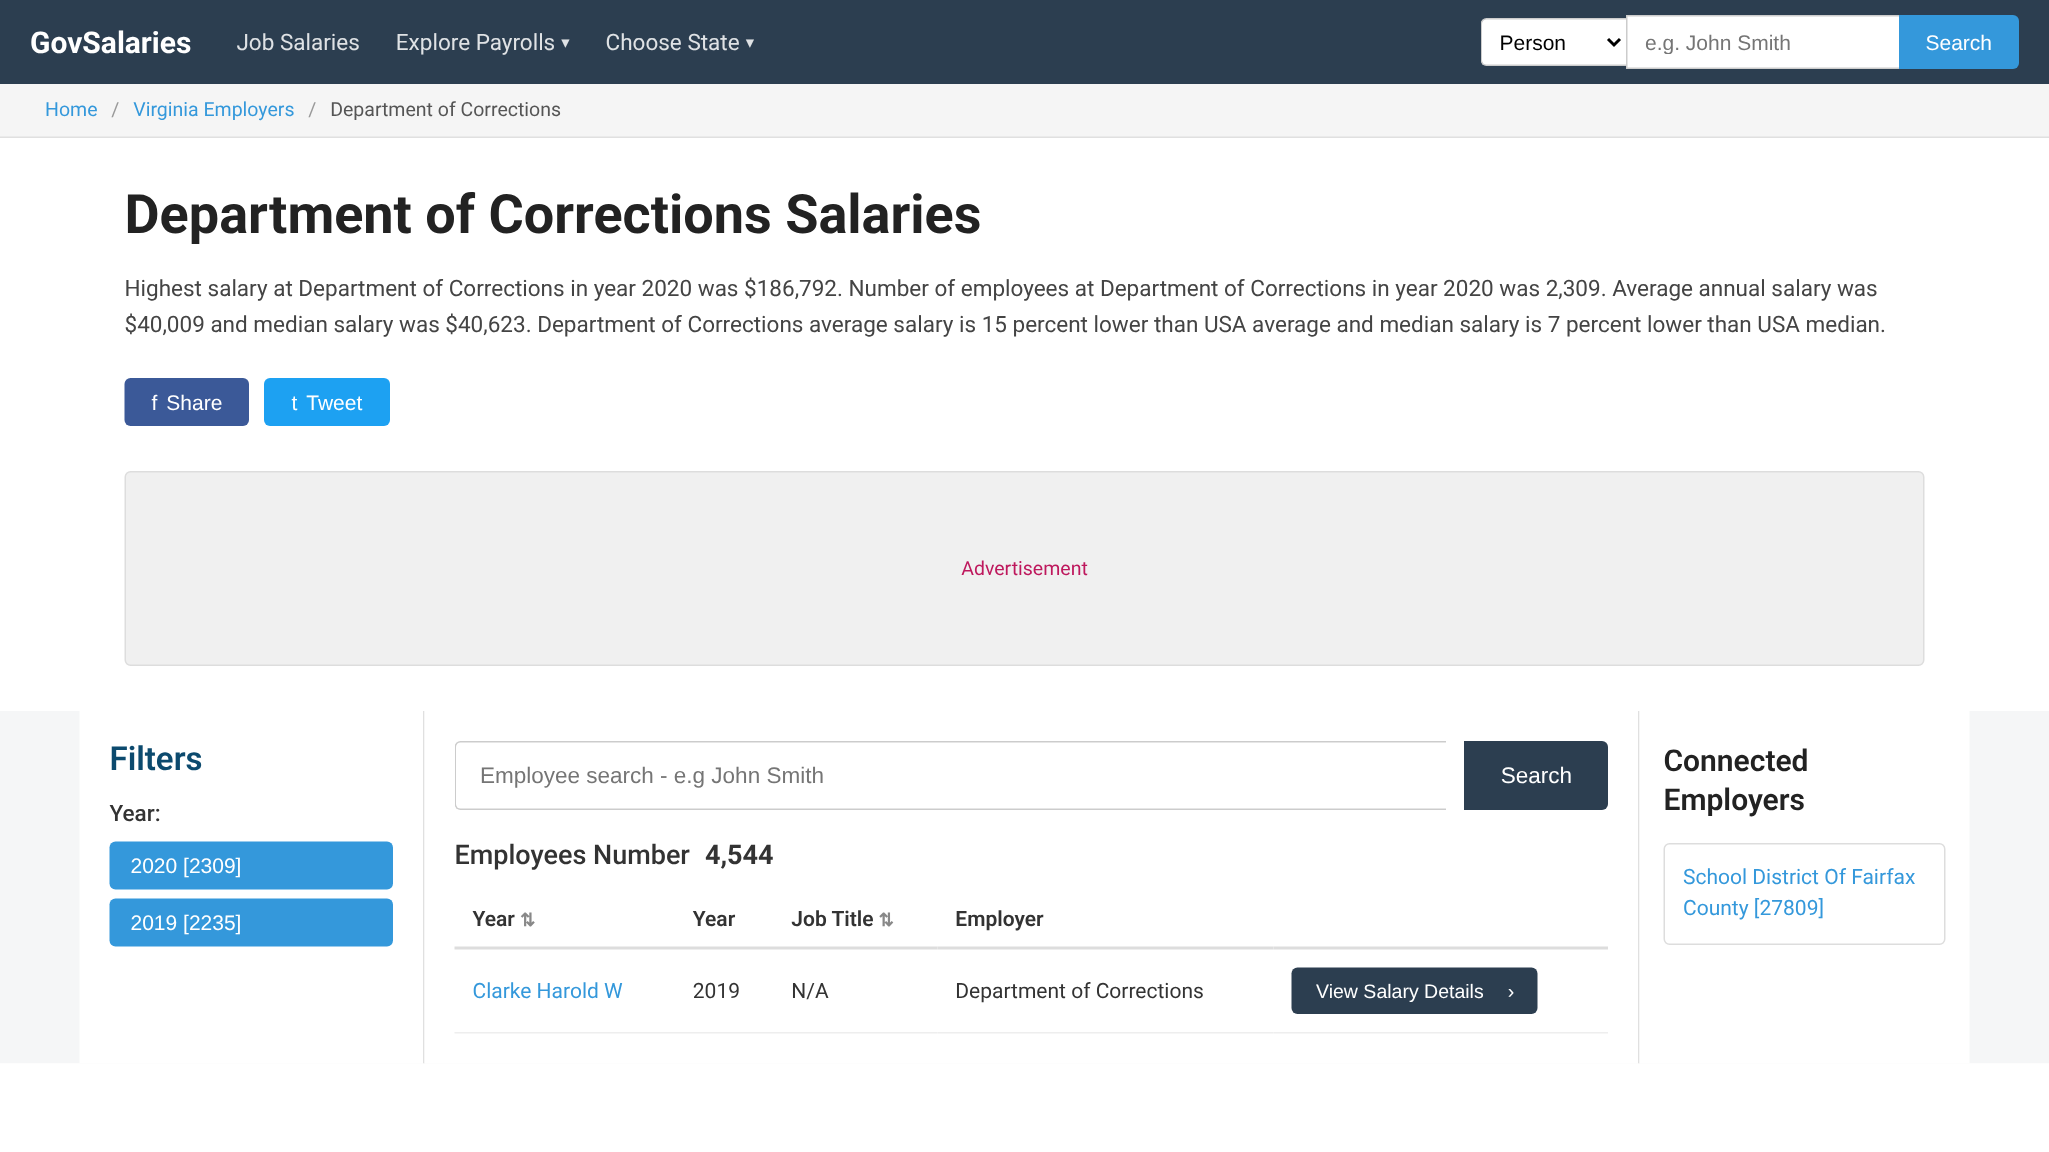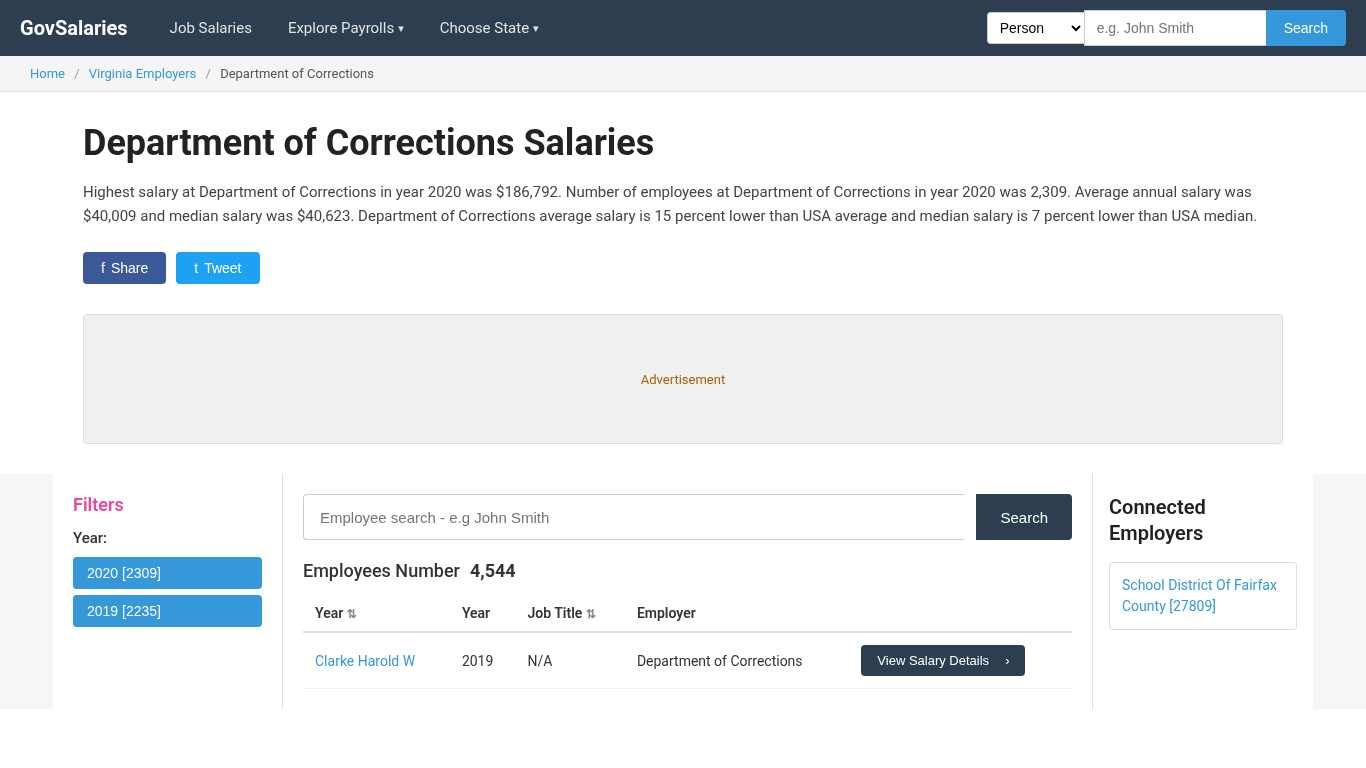--- a/index.html
+++ b/index.html
@@ -5,21 +5,21 @@
     * { margin: 0; padding: 0; box-sizing: border-box; }
     body { font-family: -apple-system, BlinkMacSystemFont, 'Segoe UI', Roboto, sans-serif; font-size: 14px; color: #333; background: #fff; }
 
     
     .navbar {
       background: #2c3e50;
       display: flex;
       align-items: center;
       padding: 0 20px;
       height: 56px;
-      gap: 28px;
+      gap: 16px;
     }
     .navbar-brand {
       color: #fff;
       font-size: 20px;
       font-weight: 700;
       text-decoration: none;
       margin-right: 10px;
     }
     .nav-link {
       color: rgba(255,255,255,0.85);
@@ -135,36 +135,36 @@
     
     .ad-box {
       background: #f0f0f0;
       border: 1px solid #ddd;
       border-radius: 4px;
       height: 130px;
       display: flex;
       align-items: center;
       justify-content: center;
       margin-bottom: 30px;
-      color: #a16207;
+      color: #be185d;
       font-size: 13px;
     }
 
     
     .filters-sidebar {
       width: 230px;
       flex-shrink: 0;
       background: #fff;
       padding: 20px 20px;
       border-right: 1px solid #e0e0e0;
     }
     .filters-title {
-      font-size: 18px;
+      font-size: 22px;
       font-weight: 600;
-      color: #ec4899;
+      color: #0c4a6e;
       margin-bottom: 14px;
     }
     .filters-year-label {
       font-size: 15px;
       font-weight: 500;
       color: #333;
       margin-bottom: 10px;
     }
     .filter-btn {
       display: block;

